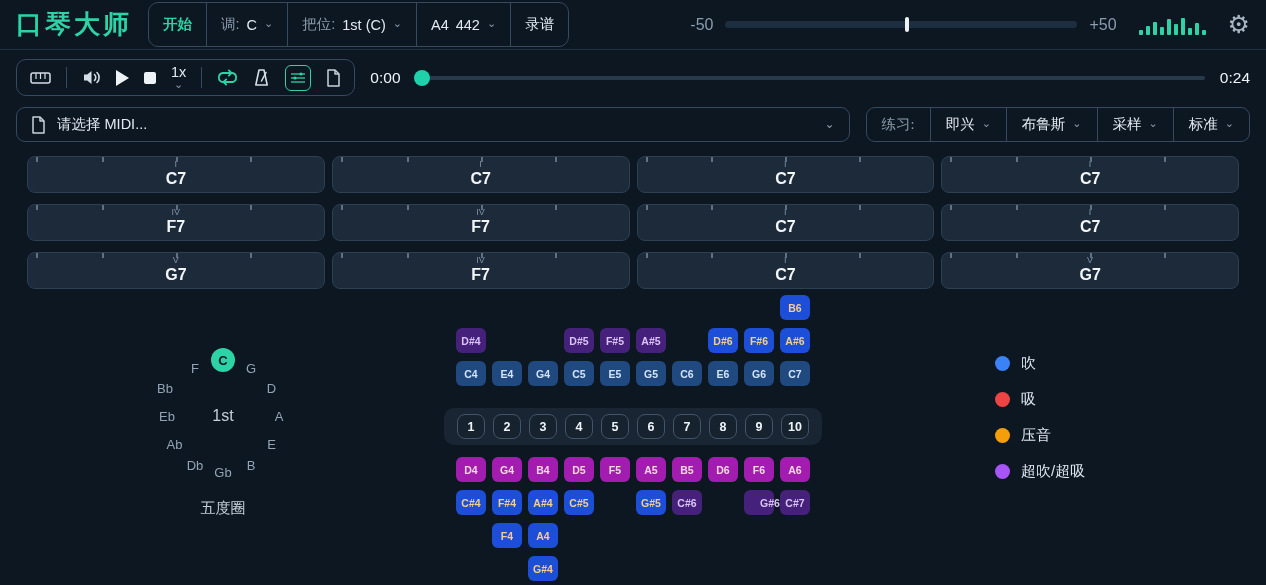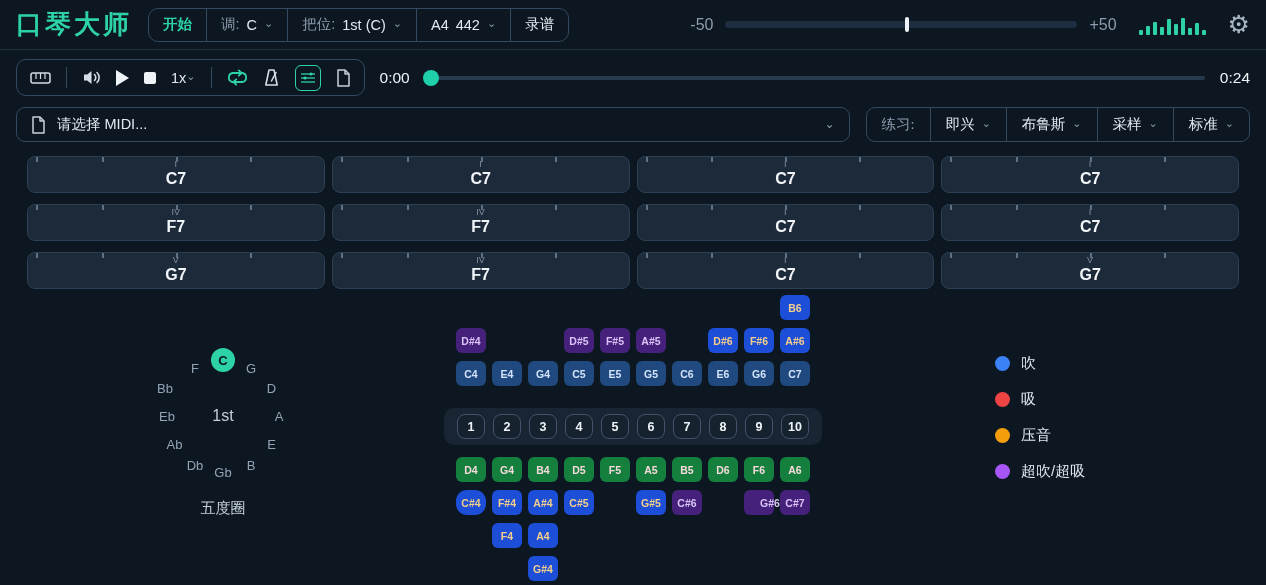--- a/index.html
+++ b/index.html
@@ -7,36 +7,36 @@
   body {
     background:#0c1722;
     font-family:"Liberation Sans","DejaVu Sans",sans-serif;
     color:#e6ecf3;
     position:relative;
   }
   
   .topbar { display:flex; align-items:center; height:50px; padding:0 16px; gap:16px;
             border-bottom:1px solid #20303f; }
   .logo { color:#2dd3a5; font-size:26px; font-weight:bold; letter-spacing:3px; white-space:nowrap; }
-  .pill-group { display:flex; align-items:stretch; height:34px; border:1px solid #35495f; border-radius:10px; overflow:hidden; }
+  .pill-group { display:flex; align-items:stretch; height:45px; border:1px solid #35495f; border-radius:10px; overflow:hidden; }
   .pill-group .sec { display:flex; align-items:center; gap:7px; padding:0 14px; font-size:14.5px; color:#e2e9f0; white-space:nowrap; cursor:default; }
   .pill-group .sec + .sec { border-left:1px solid #35495f; }
   .start { color:#2dd3a5; font-weight:bold; }
   .lbl { color:#8b9cae; }
   .chev { color:#8b9cae; font-size:11px; line-height:1; transform:translateY(-1px); }
   .detune { display:flex; align-items:center; gap:12px; margin-left:auto; }
   .d-track { width:352px; height:7px; background:#1d2e40; border-radius:4px; position:relative; }
   .d-handle { position:absolute; top:-4px; width:4px; height:15px; background:#eef3f8; border-radius:2px; }
   .eq { display:flex; align-items:flex-end; gap:3px; height:20px; margin:0 6px; }
   .eq i { display:block; width:4px; background:#2dd3a5; border-radius:1px; }
   .gear { font-size:25px; color:#a9b6c4; line-height:1; cursor:pointer; }
   
   .transport-row { display:flex; align-items:center; padding:9px 16px 4px; gap:15px; }
   .t-group { display:flex; align-items:center; height:37px; border:1px solid #35495f; border-radius:10px; padding:0 13px; gap:15px; }
-  .tbtn { display:flex; align-items:center; cursor:pointer; color:#e2e9f0; font-size:14.5px; }
+  .tbtn { display:flex; align-items:center; cursor:pointer; color:#e2e9f0; font-size:14.5px;flex-direction:column; }
   .vd { width:1px; height:21px; background:#35495f; }
   .play-tri { width:0; height:0; border-left:13px solid #eef3f8; border-top:8px solid transparent; border-bottom:8px solid transparent; }
   .stop-sq { width:12px; height:12px; background:#eef3f8; border-radius:2px; }
   .score-box { width:26px; height:26px; border:1.5px solid #2dd3a5; border-radius:6px; align-items:center; justify-content:center; display:flex; }
   .time { font-size:15.5px; color:#eef3f8; }
   .progress { flex:1; position:relative; height:16px; cursor:pointer; }
   .p-track { position:absolute; top:6px; left:0; right:0; height:4px; background:#27394d; border-radius:2px; }
   .p-handle { position:absolute; top:0; margin-left:-2px; width:16px; height:16px; background:#1fd0ab; border-radius:50%; }
   
   .select-row { display:flex; align-items:center; padding:7px 16px 4px; gap:16px; }
@@ -61,21 +61,21 @@
   .cf-note.active { width:24px; height:24px; border-radius:50%; background:#2dd3a5; color:#0c1722; font-weight:bold;
                     display:flex; align-items:center; justify-content:center; }
   .cf-center { position:absolute; left:75px; top:75px; transform:translate(-50%,-50%); font-size:16px; color:#c4cfda; }
   .cof-caption { text-align:center; margin-top:8px; font-size:15px; color:#c4cfda; }
   
   .harm { position:absolute; left:456px; top:6px; }
   .h-row { display:grid; grid-template-columns:repeat(10,30px); column-gap:6px; height:25px; margin-bottom:8px; }
   .note { grid-row:1; width:30px; height:25px; border-radius:6px; display:flex; align-items:center; justify-content:center;
           font-size:10.5px; font-weight:bold; cursor:pointer; }
   .note.blow { background:#20497f; color:#d2e3fa; }
-  .note.draw { background:#15803d; color:#f6d9dc; }
+  .note.draw { background:#a21caf; color:#f6d9dc; }
   .note.bend { background:#1d4ed8; color:#f3cf8a; }
   .note.over { background:#45217b; color:#dac4f7; }
   .holes-wrap { display:inline-block; background:rgba(148,170,192,0.10); border-radius:10px; padding:6px 12px; margin:14px -12px 12px; }
   .holes-grid { display:grid; grid-template-columns:repeat(10,30px); column-gap:6px; height:25px; }
   .hole { grid-row:1; width:28px; height:25px; margin:0 1px; background:#16232f; border:1px solid #41546c; border-radius:8px;
           color:#eef3f8; font-size:12.5px; font-weight:bold; display:flex; align-items:center; justify-content:center; cursor:pointer; }
   
   .legend { position:absolute; left:995px; top:64px; display:flex; flex-direction:column; gap:16px; }
   .leg-item { display:flex; align-items:center; gap:11px; font-size:15px; color:#dde5ee; height:20px; }
   .leg-dot { width:15px; height:15px; border-radius:50%; }
@@ -400,21 +400,21 @@
           <span class="note draw" style="grid-area: 1 / 3;">B4</span>
           <span class="note draw" style="grid-area: 1 / 4;">D5</span>
           <span class="note draw" style="grid-area: 1 / 5;">F5</span>
           <span class="note draw" style="grid-area: 1 / 6;">A5</span>
           <span class="note draw" style="grid-area: 1 / 7;">B5</span>
           <span class="note draw" style="grid-area: 1 / 8;">D6</span>
           <span class="note draw" style="grid-area: 1 / 9;">F6</span>
           <span class="note draw" style="grid-area: 1 / 10;">A6</span>
         </div>
         <div class="h-row">
-          <span class="note bend" style="grid-area: 1 / 1; border-radius: 11px;">C#4</span>
+          <span class="note bend" style="grid-area: 1 / 1;">C#4</span>
           <span class="note bend" style="grid-area: 1 / 2;">F#4</span>
           <span class="note bend" style="grid-area: 1 / 3;">A#4</span>
           <span class="note bend" style="grid-area: 1 / 4;">C#5</span>
           <span class="note bend" style="grid-area: 1 / 6;">G#5</span>
           <span class="note over" style="grid-area: 1 / 7;">C#6</span>
           <span class="note over" style="grid-area: 1 / 9; padding-left: 22px;">G#6</span>
           <span class="note over" style="grid-area: 1 / 10;">C#7</span>
         </div>
         <div class="h-row">
           <span class="note bend" style="grid-area: 1 / 2;">F4</span>

